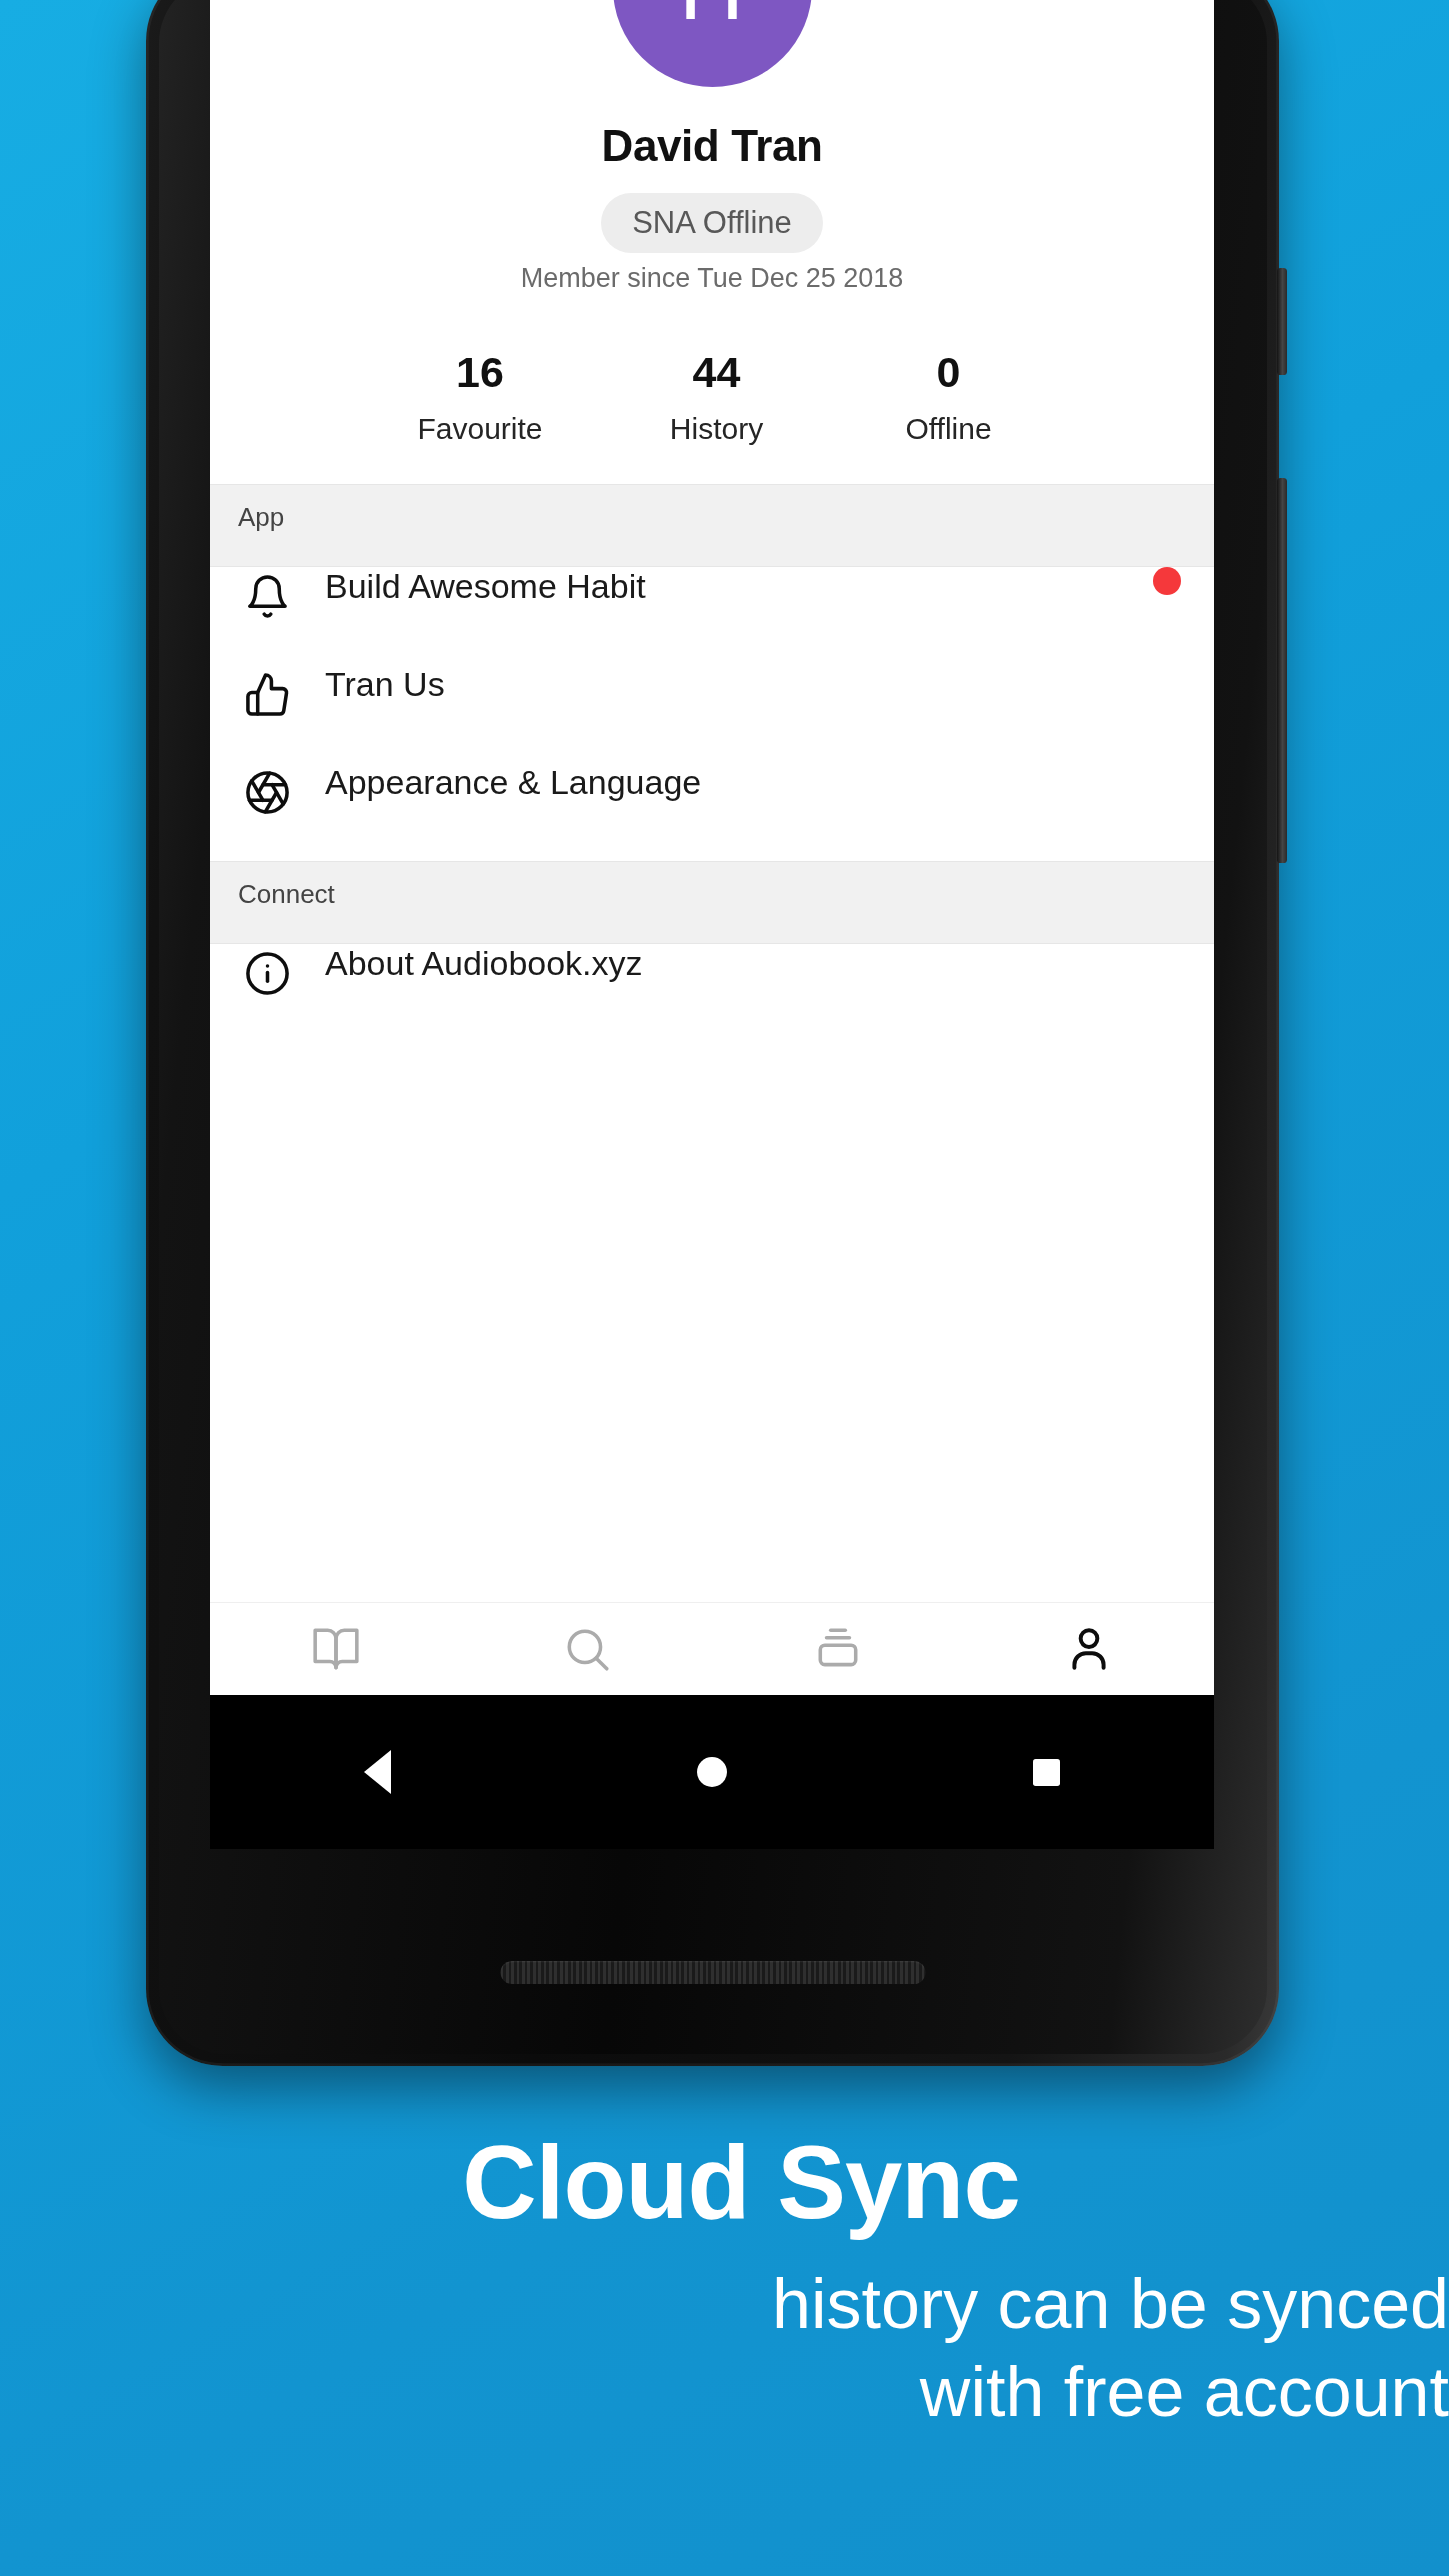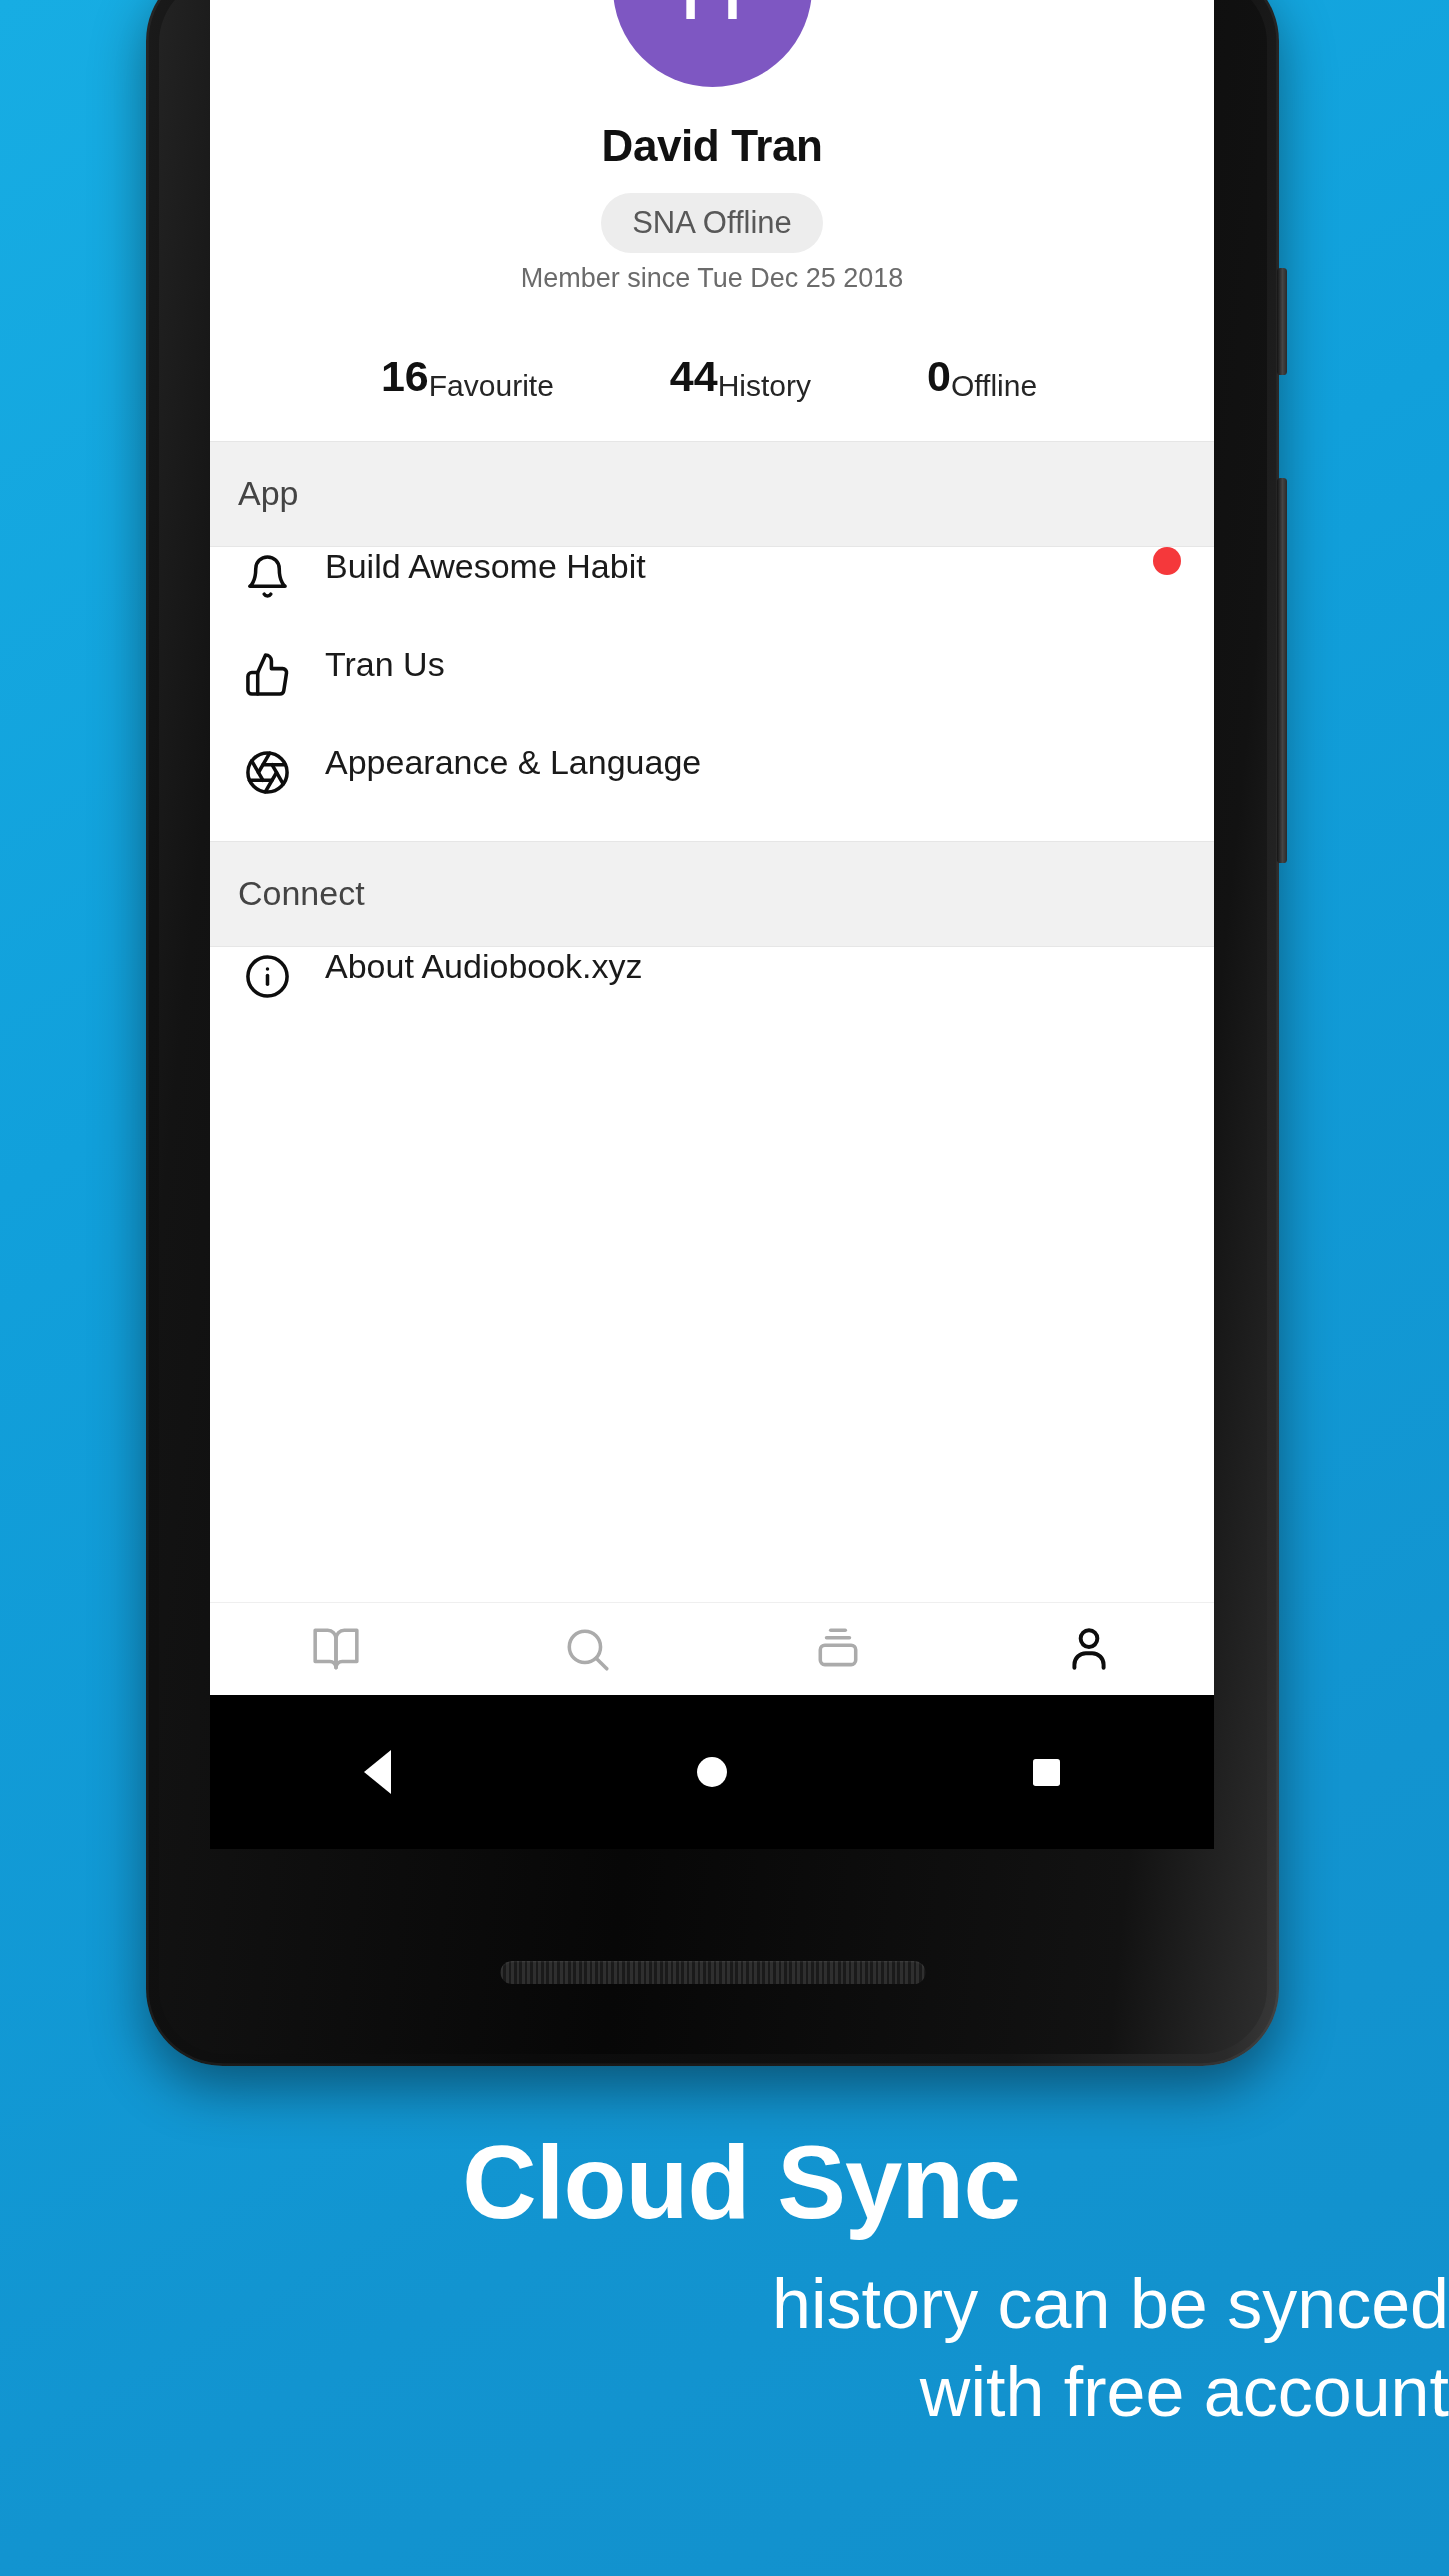--- a/index.html
+++ b/index.html
@@ -88,29 +88,29 @@
   #member-since{
     margin-top:10px;
     font-size:27px; color:#6B6B6B;
   }
   #stats-row{
     margin-top:57px;
     display:flex; width:100%;
     justify-content:center;
     gap:116px;
   }
-  .stat-cell{ display:flex; flex-direction:row; align-items:center; min-width:116px; }
+  .stat-cell{ display:flex; flex-direction:column; align-items:center; min-width:116px; }
   .stat-value{ font-size:43px; font-weight:700; color:#111; line-height:1; }
   .stat-label{ margin-top:18px; font-size:30px; color:#252525; }
 
   
   .section-header{
     background:#F1F1F1;
-    padding:32px 0 33px 28px;
-    font-size:34px; color:#444;
+    padding:17px 0 33px 28px;
+    font-size:26px; color:#444;
     border-top:0.9px solid #E6E6E6;
     border-bottom:0.9px solid #E6E6E6;
   }
   .menu-list{ background:#fff; }
   .menu-item{
     display:flex; align-items:flex-start;
     height:98px;
     padding:0 28px;
     background:#fff;
   }

